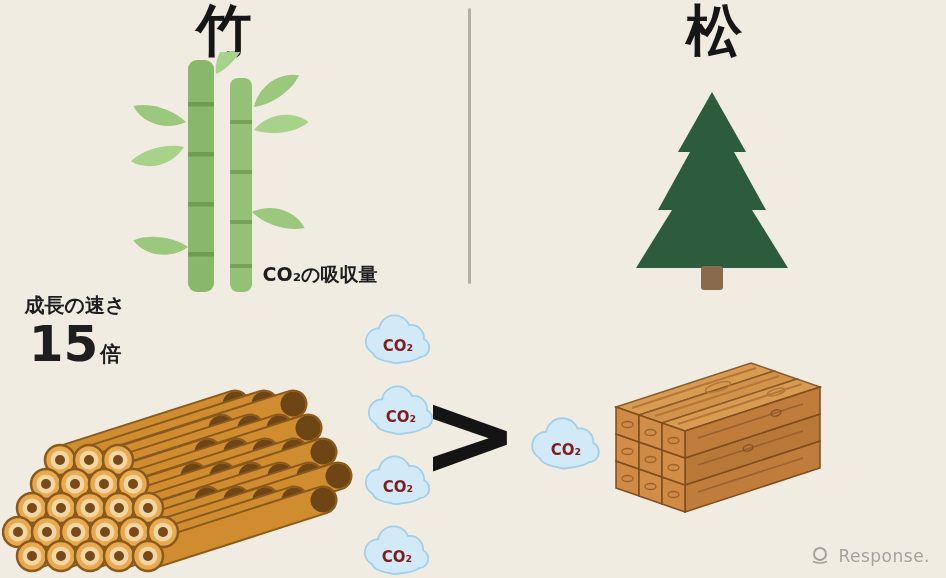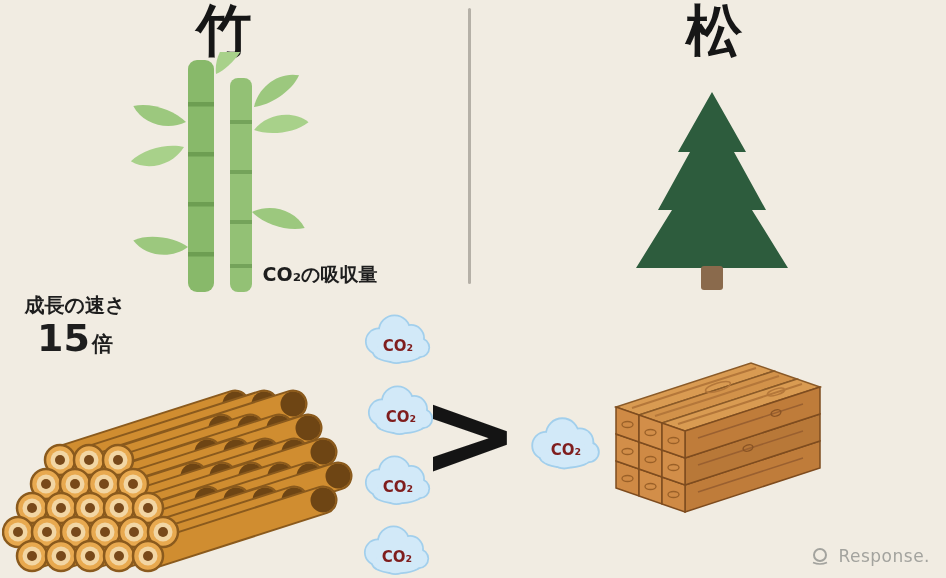--- a/index.html
+++ b/index.html
@@ -10,36 +10,36 @@
   }
   .abs{position:absolute;}
   .title{
     font-size:56px;font-weight:700;color:#161616;
     text-align:center;line-height:1.05;letter-spacing:2px;
   }
   .divider{width:3px;background:#b5b0a7;border-radius:2px;}
   .metric{text-align:center;color:#1e1e1e;}
   .metric-label{font-size:20px;font-weight:700;line-height:1.15;}
   .metric-value{margin-top:2px;font-weight:700;}
-  .metric-value .num{font-size:38px;line-height:1;}
+  .metric-value .num{font-size:50px;line-height:1;}
   .metric-value .unit{font-size:21px;margin-left:2px;}
   .cloud{width:80px;height:64px;}
   .cloud svg{width:100%;height:100%;display:block;}
   .cloud-text{
     position:absolute;left:0;right:0;top:16px;bottom:0;
     display:flex;align-items:center;justify-content:center;
     font-size:15px;font-weight:700;color:#7f1d1d;
   }
   .cloud-big{width:84px;height:66px;}
   .op{
     width:80px;height:104px;display:flex;align-items:center;justify-content:center;
     font-size:118px;font-weight:900;color:#141414;line-height:1;
   }
   .watermark{
-    display:flex;align-items:center;gap:9px;
+    display:flex;align-items:flex-start;gap:9px;
     color:#a3a39e;font-size:17px;letter-spacing:0.5px;
   }
 </style>
 </head>
 <body>
 
 <div class="stage">
 
   <svg width="0" height="0" style="position:absolute" aria-hidden="true">
     <defs>

